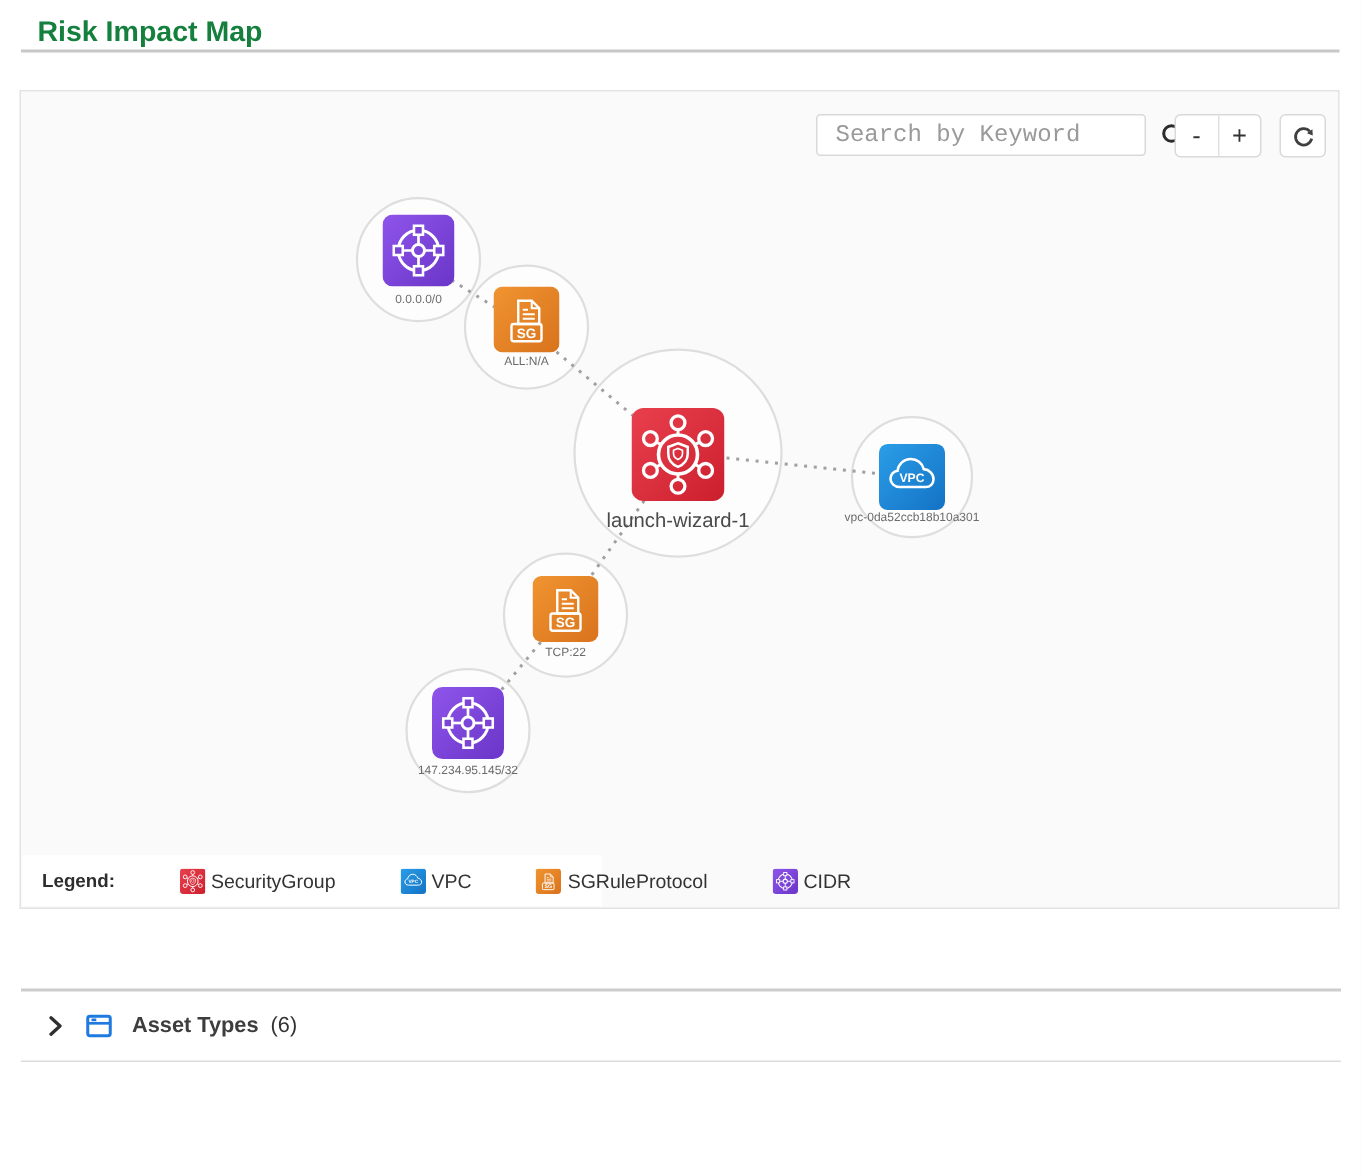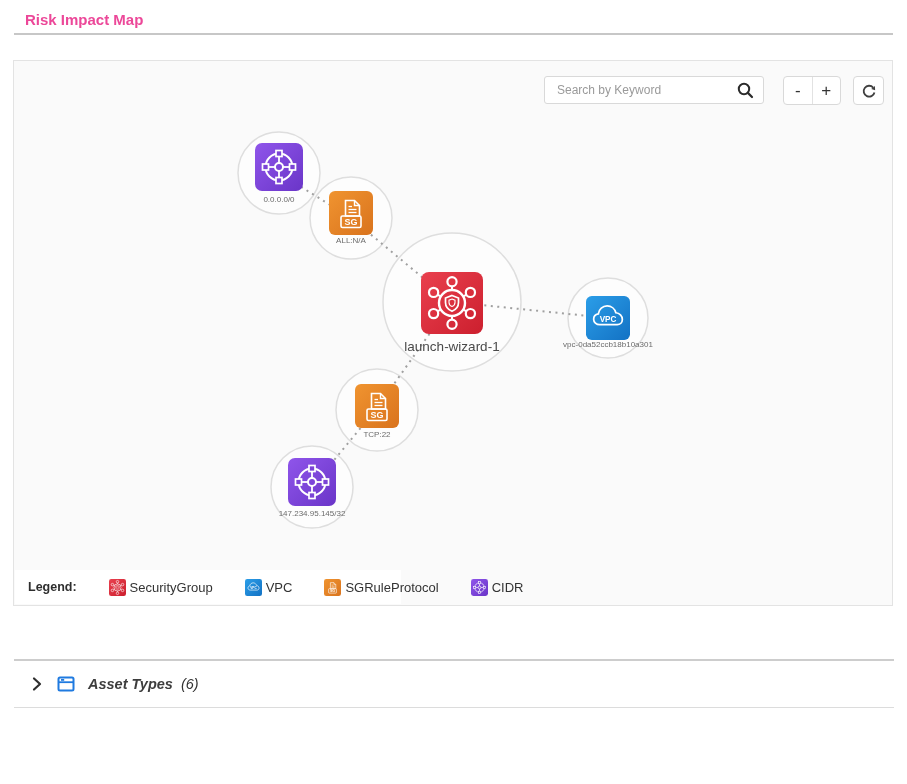--- a/index.html
+++ b/index.html
@@ -5,21 +5,21 @@
   * { box-sizing: border-box; }
   html,body { margin:0; padding:0; }
   body {
     width:907px; height:784px; position:relative;
     background:#ffffff; color:#333;
     font-family:"Liberation Sans", sans-serif;
     overflow:hidden;
   }
   .page-title {
     position:absolute; left:25px; top:11px;
-    font-size:15px; font-weight:bold; color:#ec4899;
+    font-size:19px; font-weight:bold; color:#15803d;
   }
   .top-divider {
     position:absolute; left:14px; width:879px; top:33px;
     border-top:2px solid #c7c7c7;
   }
   .map-panel {
     position:absolute; left:13px; top:60px; width:880px; height:546px;
     background:#fafafa; border:1px solid #e3e3e3;
   }
   .graph-svg { position:absolute; left:0; top:0; }
@@ -28,22 +28,22 @@
   .edge { stroke:#a0a0a0; stroke-width:2; stroke-dasharray:2 4.5; fill:none; }
   .node-circle { fill:#fdfdfd; stroke:#dedede; stroke-width:1.5; }
 
   .search-box {
     position:absolute; left:530px; top:15px; width:220px; height:28px;
     background:#fff; border:1px solid #d9d9d9; border-radius:3px;
     display:flex; align-items:center;
   }
   .search-input {
     flex:1; border:none; outline:none; background:transparent;
-    padding:0 6px 0 12px; font-size:12px; color:#8b5cf6;
-    font-family:Liberation Sans, sans-serif;
+    padding:0 6px 0 12px; font-size:16px; color:#8b5cf6;
+    font-family:Liberation Mono, monospace;
   }
   .search-input::placeholder { color:#9a9a9a; }
   .search-icon { margin-right:9px; display:flex; }
 
   .zoom-group {
     position:absolute; left:769px; top:15px; width:58px; height:29px;
     background:#fff; border:1px solid #d9d9d9; border-radius:4px;
     display:flex;
   }
   .zoom-btn {
@@ -53,33 +53,33 @@
   .zoom-btn + .zoom-btn { border-left:1px solid #e2e2e2; }
   .refresh-btn {
     position:absolute; left:839px; top:15px; width:31px; height:29px;
     background:#fff; border:1px solid #d9d9d9; border-radius:4px;
     display:flex; align-items:center; justify-content:center; cursor:pointer;
   }
 
   .legend-bar {
     position:absolute; left:1px; bottom:1px; width:386px; height:34px;
     background:#fff; display:flex; align-items:center;
-    padding-left:13px; gap:17px;
+    padding-left:13px; gap:28px;
   }
   .legend-label { font-weight:bold; font-size:12.5px; color:#2e2e2e; }
   .legend-item { display:flex; align-items:center; gap:4px; font-size:13px; color:#333;padding-left:15px; }
   .legend-item svg { display:block; }
 
   .assets-section { position:absolute; left:0; top:650px; width:907px; }
   .assets-title { margin:0 0 0 25px; font-size:15px; font-weight:bold; color:#3b3b3b; }
   .assets-divider { margin:9px 13px 0 14px; border-top:2px solid #cdcdcd; }
   .assets-rows { margin:0 13px 0 14px; }
   .asset-row {
     height:47px; display:flex; align-items:center; padding-left:13px;
-    border-bottom:1px solid #dcdcdc; cursor:pointer;font-style:italic;
+    border-bottom:1px solid #dcdcdc; cursor:pointer;
   }
   .row-chevron { display:flex; margin-right:9px; }
   .row-icon { display:flex; margin-right:12px; }
   .row-label { font-size:14.5px; font-weight:bold; color:#3d3d3d; }
   .row-count { font-size:14.5px; color:#333; margin-left:8px; }
 </style>
 </head>
 <body>
 
 <svg width="0" height="0" style="position:absolute" aria-hidden="true">

